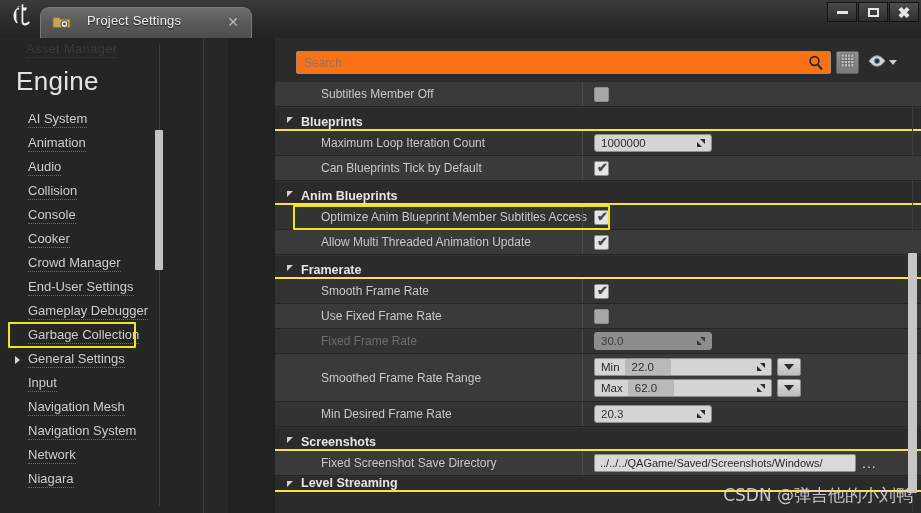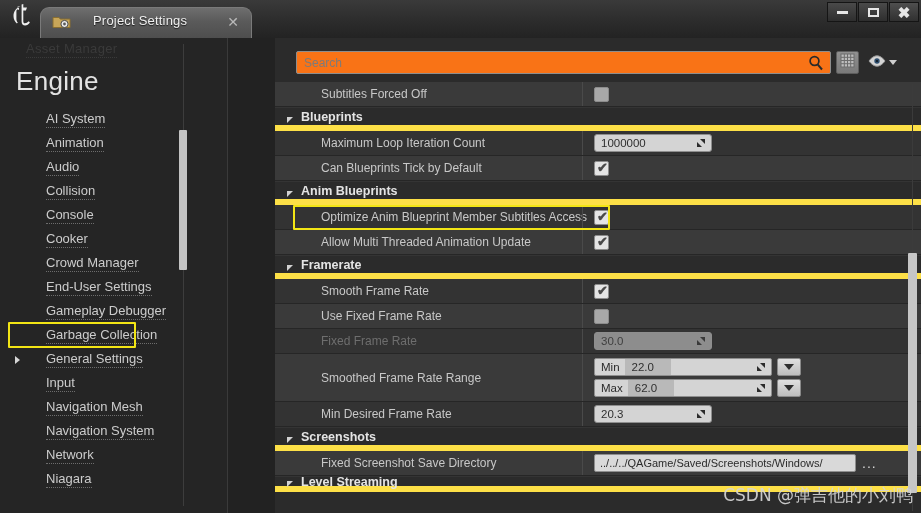--- a/index.html
+++ b/index.html
@@ -37,21 +37,21 @@
     background: linear-gradient(180deg,#6e6e6e 0%, #5a5a5a 45%, #4e4e4e 100%);
     border-radius: 9px 9px 0 0;
     border: 1px solid #7a7a7a;
     border-bottom: none;
   }
   .tab-icon {
     position: absolute; left: 11px; top: 6px;
     width: 19px; height: 16px;
   }
   .tab-title {
-    position: absolute; left: 52px; top: 5px;
+    position: absolute; left: 46px; top: 5px;
     font-size: 13px; color: #efefef;
     letter-spacing: .2px;
     text-shadow: 0 1px 1px #1a1a1a;
   }
   .tab-close {
     position: absolute; right: 12px; top: 6px;
     font-size: 14px; color: #b9b9b9;
     line-height: 16px;
     cursor: pointer;
   }
@@ -67,41 +67,41 @@
   }
   .winbtn .g { color: #e6e6e6; font-size: 11px; line-height: 1; }
   .winbtn .bar { width: 11px; height: 3px; background: #e6e6e6; }
   .winbtn .box { width: 11px; height: 9px; border: 2px solid #e6e6e6; }
   .winbtn.close { background: linear-gradient(180deg,#4f4f4f,#303030); }
   .winbtn.close .g { font-size: 15px; font-weight: bold; }
 
   
   .sidebar {
     position: absolute; left: 0; top: 38px;
-    width: 228px; height: 475px;
+    width: 204px; height: 475px;
     background: #252525;
     overflow: hidden;
   }
   .sidebar-clipped {
     position: absolute; left: 26px; top: 3px;
     font-size: 13px; color: #3a3a3a;
     letter-spacing: .3px;
     border-bottom: 1px dotted #3a3a3a;
     padding-bottom: 1px;
   }
   .sb-group-title {
     position: absolute; left: 16px; top: 28px;
     font-size: 26px; color: #e3e3e3;
     letter-spacing: .3px;
   }
   .sb-list { position: absolute; left: 0; top: 70px; width: 228px; }
   .sb-item {
     position: relative;
     height: 24px;
-    padding-left: 46px;
+    padding-left: 28px;
     display: flex; align-items: center;
     cursor: pointer;
   }
   .sb-label {
     font-size: 13px; color: #cccccc;
     border-bottom: 1px dotted #6d6d6d;
     padding-bottom: 1px;
     line-height: 14px;
   }
   .sb-arrow {
@@ -209,23 +209,23 @@
     padding-left: 11px;
   }
   .row-val.stack {
     flex-direction: column; justify-content: center;
     align-items: flex-start; gap: 3px;
   }
   .cat {
     position: relative;
     height: 24px;
     background: #2b2b2b;
-    display: flex; align-items: center;
+    display: flex; align-items: flex-end;
     padding-left: 26px;
-    border-bottom: 6px solid #fde047;
+    border-bottom: 2px solid #fde047;
     border-top: 1px solid #343434;
     cursor: pointer;
   }
   .cat-arrow {
     position: absolute; left: 12px; top: 9px;
     width: 0; height: 0;
     border-top: 6px solid #d2d2d2;
     border-right: 6px solid transparent;
   }
   .cat-title {
@@ -480,21 +480,21 @@
             <circle cx="9" cy="7" r="1.1" fill="#101820"></circle>
           </svg>
         </span>
         <span class="caret-down"></span>
       </div>
     </div>
 
     <div class="rows">
 
       <div class="row odd">
-        <div class="row-name">Subtitles Forced Off</div>
+        <div class="row-name">Subtitles Member Off</div>
         <div class="row-val">
           <div class="checkbox off"></div>
         </div>
       </div>
 
       <div class="cat">
         <span class="cat-arrow"></span>
         <span class="cat-title">Blueprints</span>
       </div>
 

